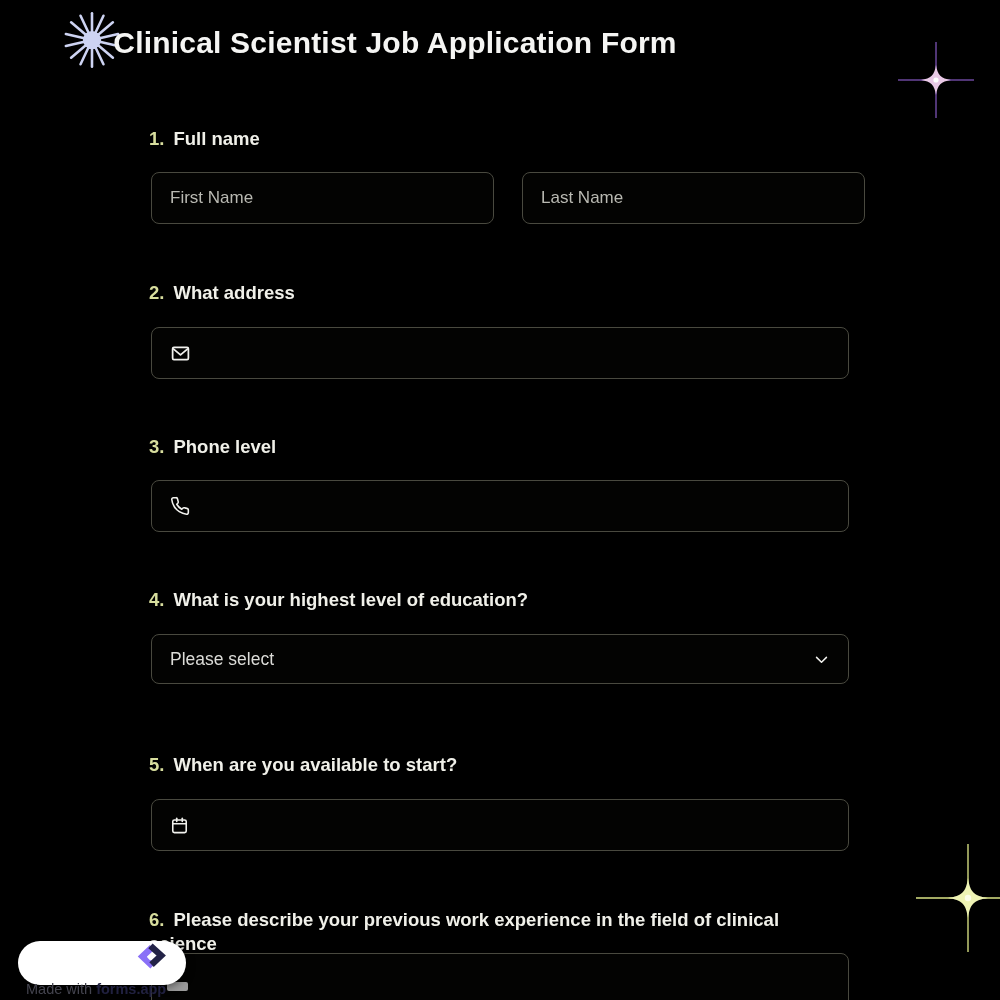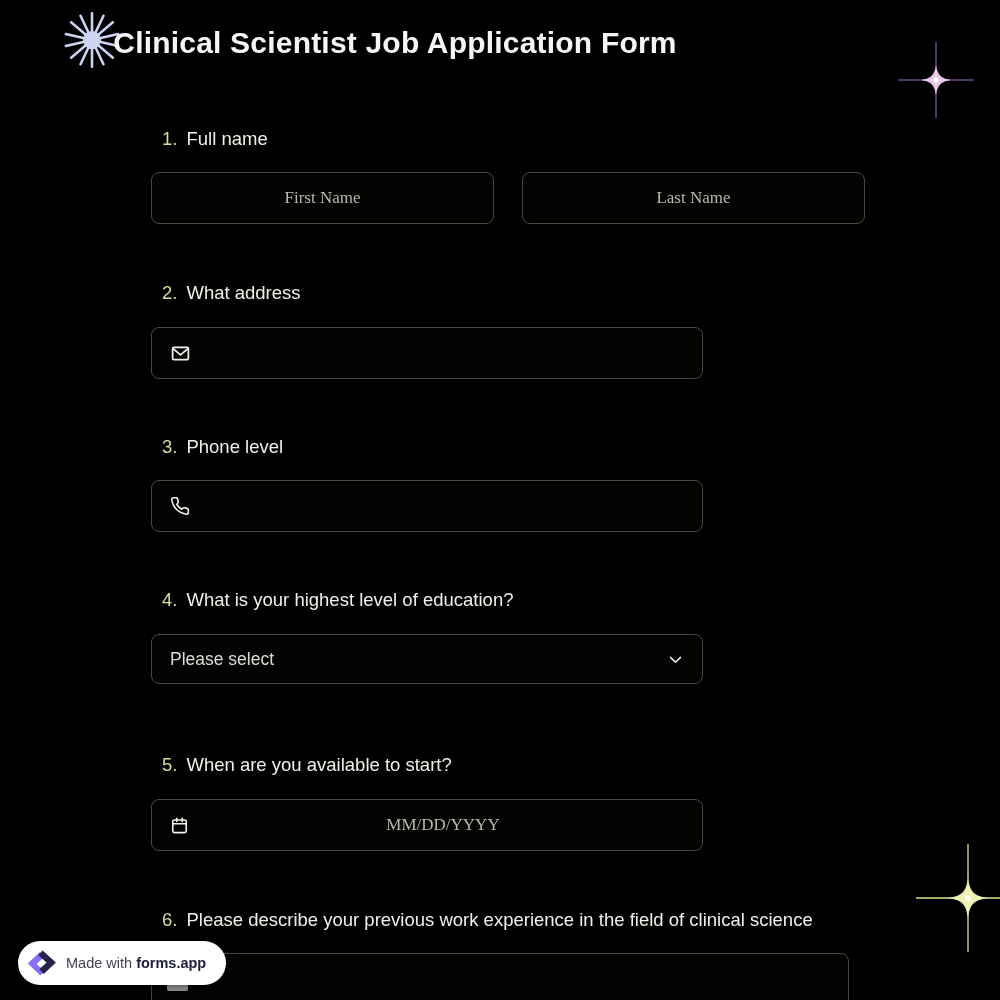--- a/index.html
+++ b/index.html
@@ -19,41 +19,40 @@
     text-align:center; font-size:30px; font-weight:700; color:#f5f5f3;
     letter-spacing:0.2px;
   }
 
   
   .sparkle-top { position:absolute; left:892px; top:36px; width:88px; height:88px; }
   .sparkle-bottom { position:absolute; left:910px; top:840px; width:140px; height:116px; }
 
   
   .q-label {
-    position:absolute; left:162px; width:698px;
-    font-size:18.5px; line-height:24px; font-weight:400; color:#f0f0e9;
+    position:absolute; left:149px; width:698px;
+    font-size:18.5px; line-height:24px; font-weight:700; color:#f0f0e9;
   }
   .q-num { color:#d8de9e; margin-right:9px; }
 
   .field {
-    position:absolute; left:151px; width:552px; height:52px;
+    position:absolute; left:151px; width:698px; height:52px;
     background:#030302;
     border:1px solid #49493f;
     border-radius:8px;
     display:flex; align-items:center;
     padding:0 18px;
     color:#ffffff;
   }
   .field input {
     flex:1; height:100%;
     background:transparent; border:none; outline:none;
-    font-family:Liberation Serif, serif;
+    font-family:Liberation Sans, sans-serif;
     font-size:17px; color:#f2f2ee;
     min-width:0;
-    text-align:center;
   }
   .field input::placeholder { color:#b9b9b2; opacity:1; }
   .field .lead-icon { margin-right:13px; flex:0 0 auto; display:flex; }
 
   .half { width:343px; }
   .half.right { left:522px; }
 
   .select-field { height:50px; cursor:pointer; justify-content:space-between; }
   .select-value { font-size:17.5px; color:#dcdcd8; }
   .chevron { flex:0 0 auto; display:flex; }
@@ -69,24 +68,25 @@
   }
   .caret-block {
     position:absolute; left:167px; top:982px; width:21px; height:9px;
     background:#9b9b9b; border-radius:2px; z-index:3;
   }
 
   
   .badge {
     position:absolute; left:18px; top:941px; height:44px; z-index:6;
     background:#ffffff; border-radius:22px;
-    display:flex; align-items:center;
+    display:flex; align-items:flex-end;
     padding:0 20px 0 8px; gap:10px;
     text-decoration:none; cursor:pointer;
     box-shadow:0 2px 8px rgba(0,0,0,0.5);
+    flex-direction:column;
   }
   .badge-text { font-size:14.5px; color:#44444f; white-space:nowrap; }
   .badge-text b { color:#20203f; font-weight:700; }
 </style>
 </head>
 <body>
 
 <div class="logo">
   <svg width="60" height="60" viewBox="0 0 56 56">
     <g stroke="#cdd3f2" stroke-width="2.4" stroke-linecap="round">
@@ -184,21 +184,20 @@
 </div>
 <div class="field" style="top:799px">
   <span class="lead-icon">
     <svg width="19" height="19" viewBox="0 0 24 24" fill="none" stroke="#f2f2ee" stroke-width="2" stroke-linecap="round" stroke-linejoin="round">
       <rect x="3.5" y="5" width="17" height="16" rx="2"></rect>
       <line x1="8.5" y1="2.8" x2="8.5" y2="6.8"></line>
       <line x1="15.5" y1="2.8" x2="15.5" y2="6.8"></line>
       <line x1="3.5" y1="9.8" x2="20.5" y2="9.8"></line>
     </svg>
   </span>
-  <input type="text" placeholder="MM/DD/YYYY" style="">
 </div>
 
 <div class="q-label" style="top:908px">
   <span class="q-num">6.</span><span>Please describe your previous work experience in the field of clinical science</span>
 </div>
 <div class="textarea-field">
   <textarea style=""></textarea>
 </div>
 <div class="caret-block"></div>
 

